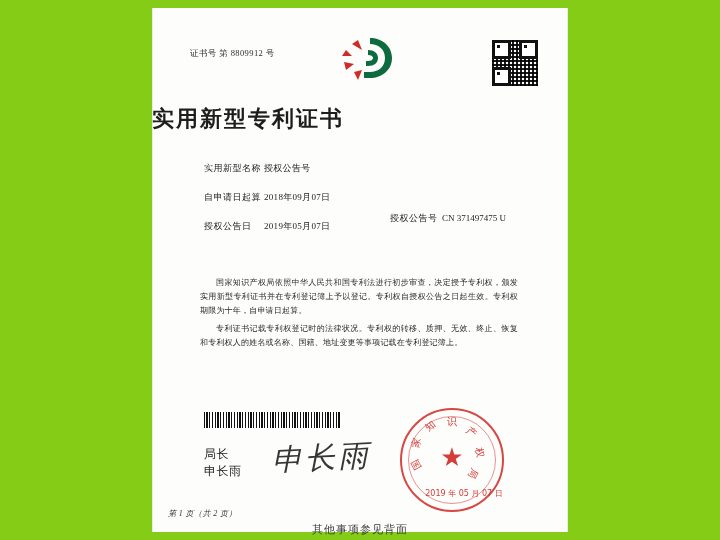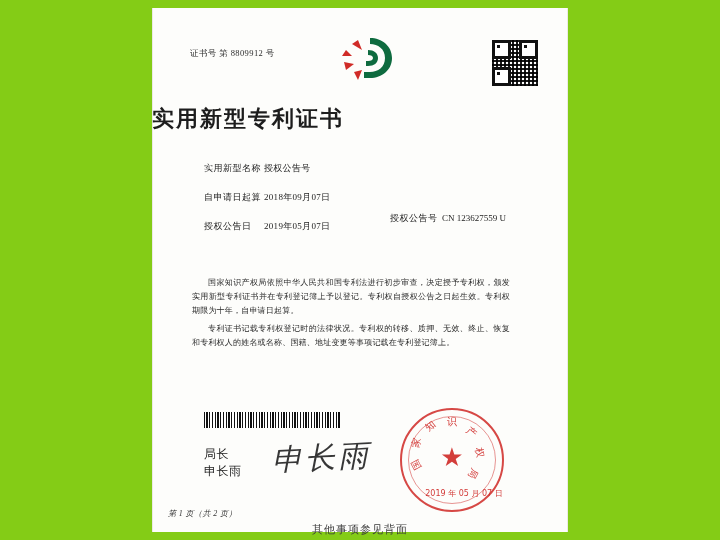--- a/index.html
+++ b/index.html
@@ -144,21 +144,21 @@
   }
   .field.two .lab2 {
     display: inline-block;
     letter-spacing: 0.5px;
     text-align: right;
   }
 
   
   .body-text {
     position: absolute;
-    left: 40px;
+    left: 48px;
     top: 268px;
     width: 318px;
     font-size: 8px;
     line-height: 14px;
     color: #2a2a2a;
     text-align: justify;
     letter-spacing: 0.2px;
   }
   .body-text p {
     margin: 0 0 4px 0;
@@ -328,21 +328,21 @@
 
     <div class="fields">
       <div class="field">
         <span class="lab">实用新型名称</span><span class="val">授权公告号</span>
       </div>
       <div class="field">
         <span class="lab">自申请日起算</span><span class="val">2018年09月07日</span>
       </div>
       <div class="field two">
         <span class="lab">授权公告日</span><span class="val">2019年05月07日</span>
-        <span class="val2"><span class="lab2">授权公告号</span>&nbsp;&nbsp;<span>CN 123627559 U</span></span>
+        <span class="val2"><span class="lab2">授权公告号</span>&nbsp;&nbsp;<span>CN 371497475 U</span></span>
       </div>
     </div>
 
     <div class="body-text">
       <p>国家知识产权局依照中华人民共和国专利法进行初步审查，决定授予专利权，颁发实用新型专利证书并在专利登记簿上予以登记。专利权自授权公告之日起生效。专利权期限为十年，自申请日起算。</p>
       <p>专利证书记载专利权登记时的法律状况。专利权的转移、质押、无效、终止、恢复和专利权人的姓名或名称、国籍、地址变更等事项记载在专利登记簿上。</p>
     </div>
 
     <div class="barcode"></div>
 

